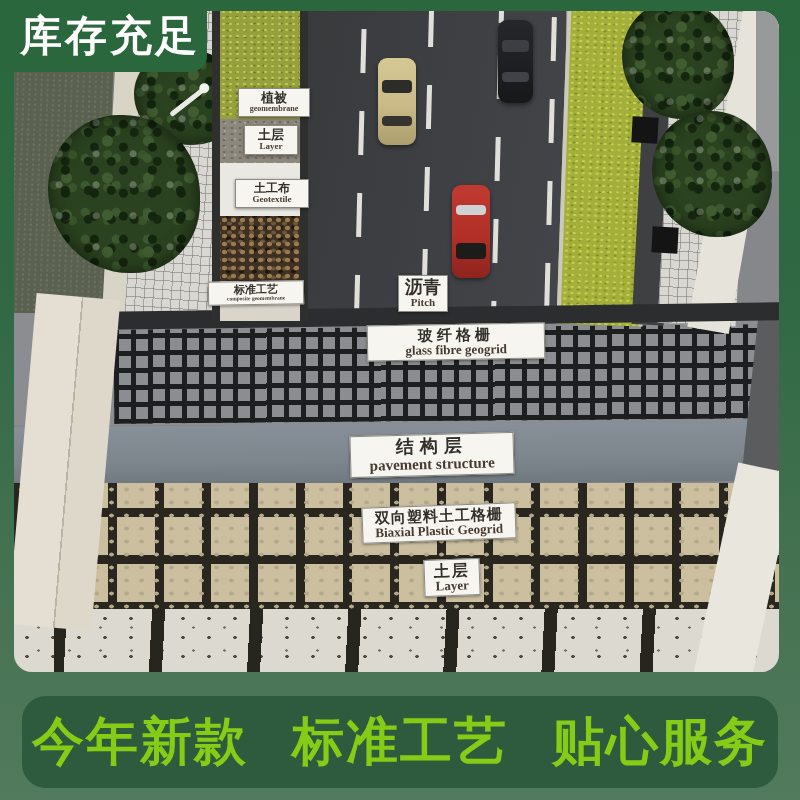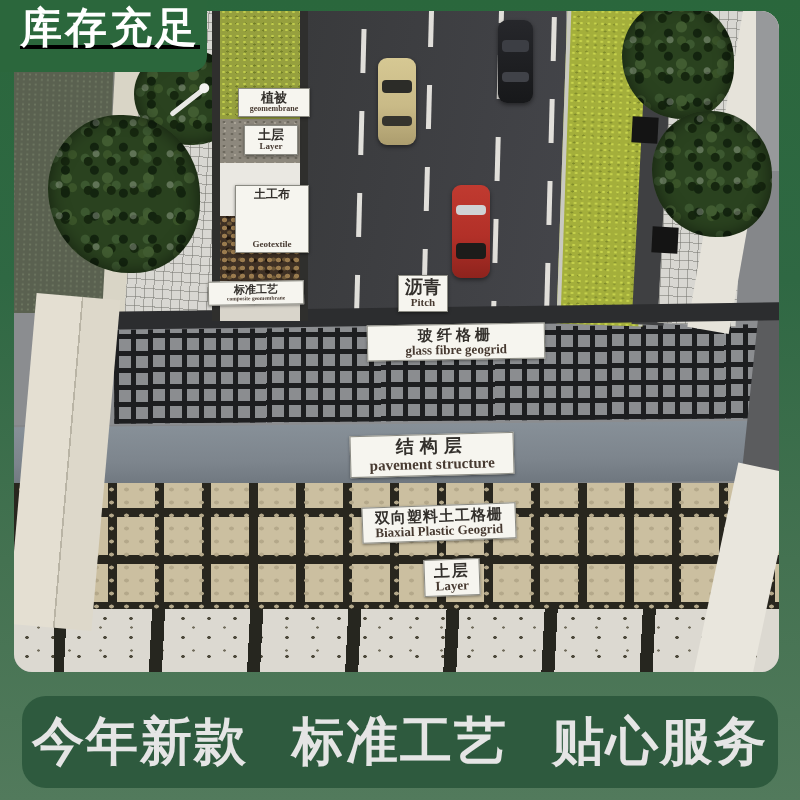--- a/index.html
+++ b/index.html
@@ -117,26 +117,26 @@
   .t-geo .zh{font-size:12px}.t-geo .en{font-size:9px}
   .t-mem .zh{font-size:11px}.t-mem .en{font-size:5.5px}
   .t-pitch .zh{font-size:18px}.t-pitch .en{font-size:11px}
   .t-glass .zh{font-size:15px;letter-spacing:4px}.t-glass .en{font-size:13px}
   .t-struct .zh{font-size:18px;letter-spacing:6px}.t-struct .en{font-size:15px}
   .t-biax .zh{font-size:15px;letter-spacing:1px}.t-biax .en{font-size:13px}
   .t-soil2 .zh{font-size:16px;letter-spacing:2px}.t-soil2 .en{font-size:13px}
 
   
   .badge{position:absolute;left:0;top:0;width:207px;height:72px;background:#2b673c;
-    border-bottom-right-radius:16px;z-index:10;display:flex;text-decoration:underline;}
+    border-bottom-right-radius:16px;z-index:10;display:flex;align-items:center;}
   .badge span{color:#ffffff;font-weight:800;font-size:42px;letter-spacing:3px;padding-left:20px;
     font-family:"DejaVu Sans","Liberation Sans",sans-serif;}
   .banner{position:absolute;left:22px;top:696px;width:756px;height:92px;border-radius:24px;background:#2e5a3e;
     z-index:10;display:flex;align-items:center;justify-content:center;gap:44px;}
-  .banner span{color:#e5e5e5;font-weight:800;font-size:52px;letter-spacing:2px;
+  .banner span{color:#84cc16;font-weight:800;font-size:52px;letter-spacing:2px;
     font-family:Liberation Mono, monospace;white-space:nowrap;}
 </style>
 </head>
 <body>
 
 <div class="canvas">
 
   <div class="photo">
 
     <div class="pav-left"></div>
@@ -198,21 +198,21 @@
     <div class="wall-right-low"></div>
 
     <div class="tag t-veg" style="left:224px;top:77px;width:64px;">
       <span class="zh">植被</span>
       <span class="en">geomembrane</span>
     </div>
     <div class="tag t-soil" style="left:230px;top:114px;width:46px;">
       <span class="zh">土层</span>
       <span class="en">Layer</span>
     </div>
-    <div class="tag t-geo" style="left:221px;top:174px;width:66px;gap:39px;">
+    <div class="tag t-geo" style="left:221px;top:168px;width:66px;">
       <span class="zh">土工布</span>
       <span class="en">Geotextile</span>
     </div>
     <div class="tag t-mem" style="left:194px;top:270px;width:88px;transform:rotate(-1deg);">
       <span class="zh">标准工艺</span>
       <span class="en">composite geomembrane</span>
     </div>
     <div class="tag t-pitch" style="left:384px;top:264px;width:42px;">
       <span class="zh">沥青</span>
       <span class="en">Pitch</span>

